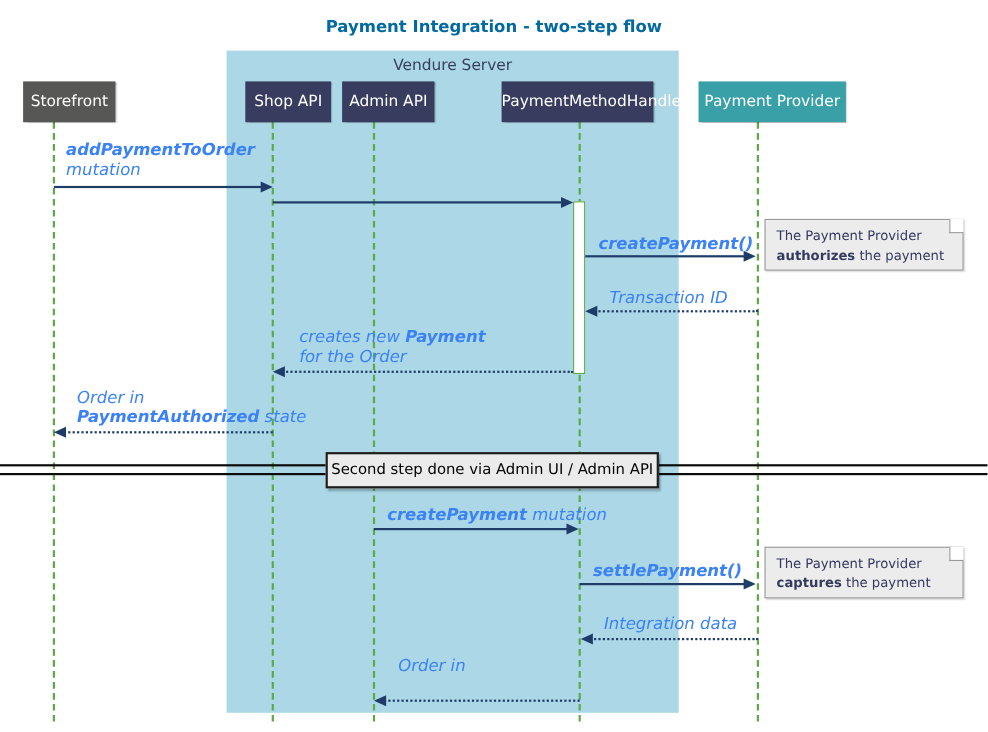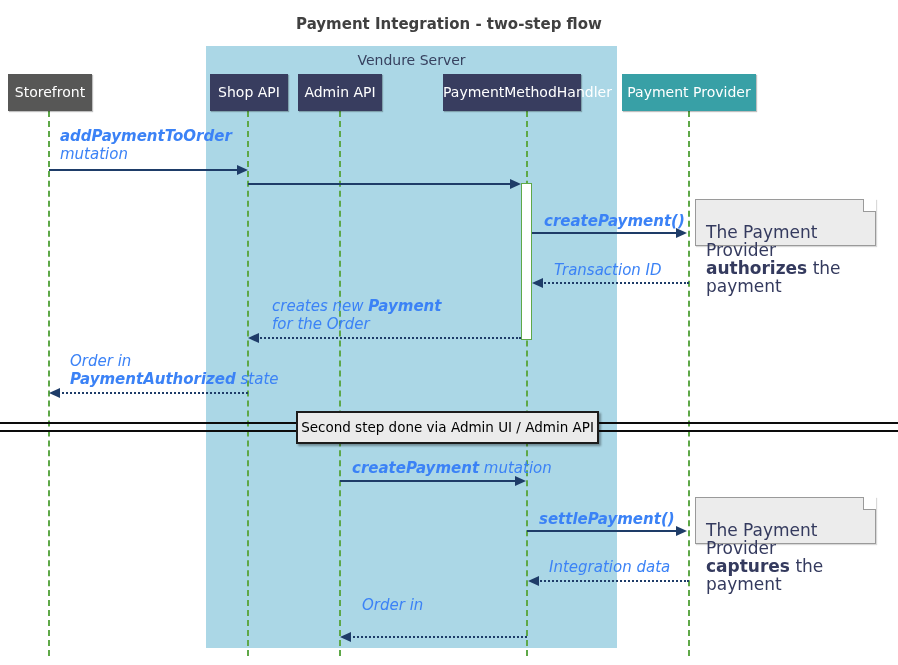--- a/index.html
+++ b/index.html
@@ -4,34 +4,35 @@
 <style>
   html,body{margin:0;padding:0;background:#fff;}
   #stage{
     position:relative;width:898px;height:665px;background:#ffffff;
     font-family:"DejaVu Sans","Liberation Sans",sans-serif;
     color:#343A5E;overflow:hidden;
   }
   .abs{position:absolute;}
   .title{
     left:0;right:0;top:15px;text-align:center;
-    font-size:15px;font-weight:bold;color:#404040;z-index:7;
+    font-size:15px;font-weight:bold;color:#0369a1;z-index:7;
   }
   .frame{
     left:206px;top:46px;width:411px;height:602px;
     background:#ABD7E6;z-index:1;
   }
   .frame-label{
     left:206px;top:52px;width:411px;text-align:center;
     font-size:14px;color:#37415F;z-index:2;
   }
   .participant{
     top:74px;height:37px;line-height:37px;text-align:center;
     background:#383D5F;color:#ffffff;font-size:14px;z-index:5;
     box-shadow:1px 1px 1px rgba(0,0,0,0.25);
+    margin-left:13px;
   }
   .lifeline{
     width:0;border-left:2px dashed #5EA848;top:111px;height:545px;z-index:2;
   }
   .activation{
     left:521px;top:183px;width:9px;height:155px;
     background:#ffffff;border:1.5px solid #5EA848;z-index:3;
   }
   .line-solid{height:0;border-top:2px solid #1E3C68;z-index:4;}
   .line-dotted{height:0;border-top:2px dotted #1E3C68;z-index:4;}
@@ -44,21 +45,21 @@
     border-top:2px solid #0c0c0c;border-bottom:2px solid #0c0c0c;z-index:6;
   }
   .divider-box{
     left:296px;top:411px;width:299px;height:29px;
     background:#EBEBEB;border:2px solid #1c1c1c;z-index:6;
     text-align:center;line-height:29px;font-size:13.5px;color:#000000;
     box-shadow:2px 2px 2px rgba(0,0,0,0.35);
   }
   .note{
     width:181px;height:47px;background:#ECECEC;border:1px solid #9A9A9A;
-    z-index:5;font-size:17px;line-height:18px;padding:23px 0 0 10px;
+    z-index:5;font-size:12px;line-height:18px;padding:5px 0 0 10px;
     box-sizing:border-box;color:#343A5E;box-shadow:1px 1px 1px rgba(0,0,0,0.15);
   }
   .fold{
     position:absolute;top:-1px;right:-1px;width:12px;height:12px;
     background:#ffffff;border-left:1px solid #9A9A9A;border-bottom:1px solid #9A9A9A;
   }
 </style>
 </head>
 <body>
 

